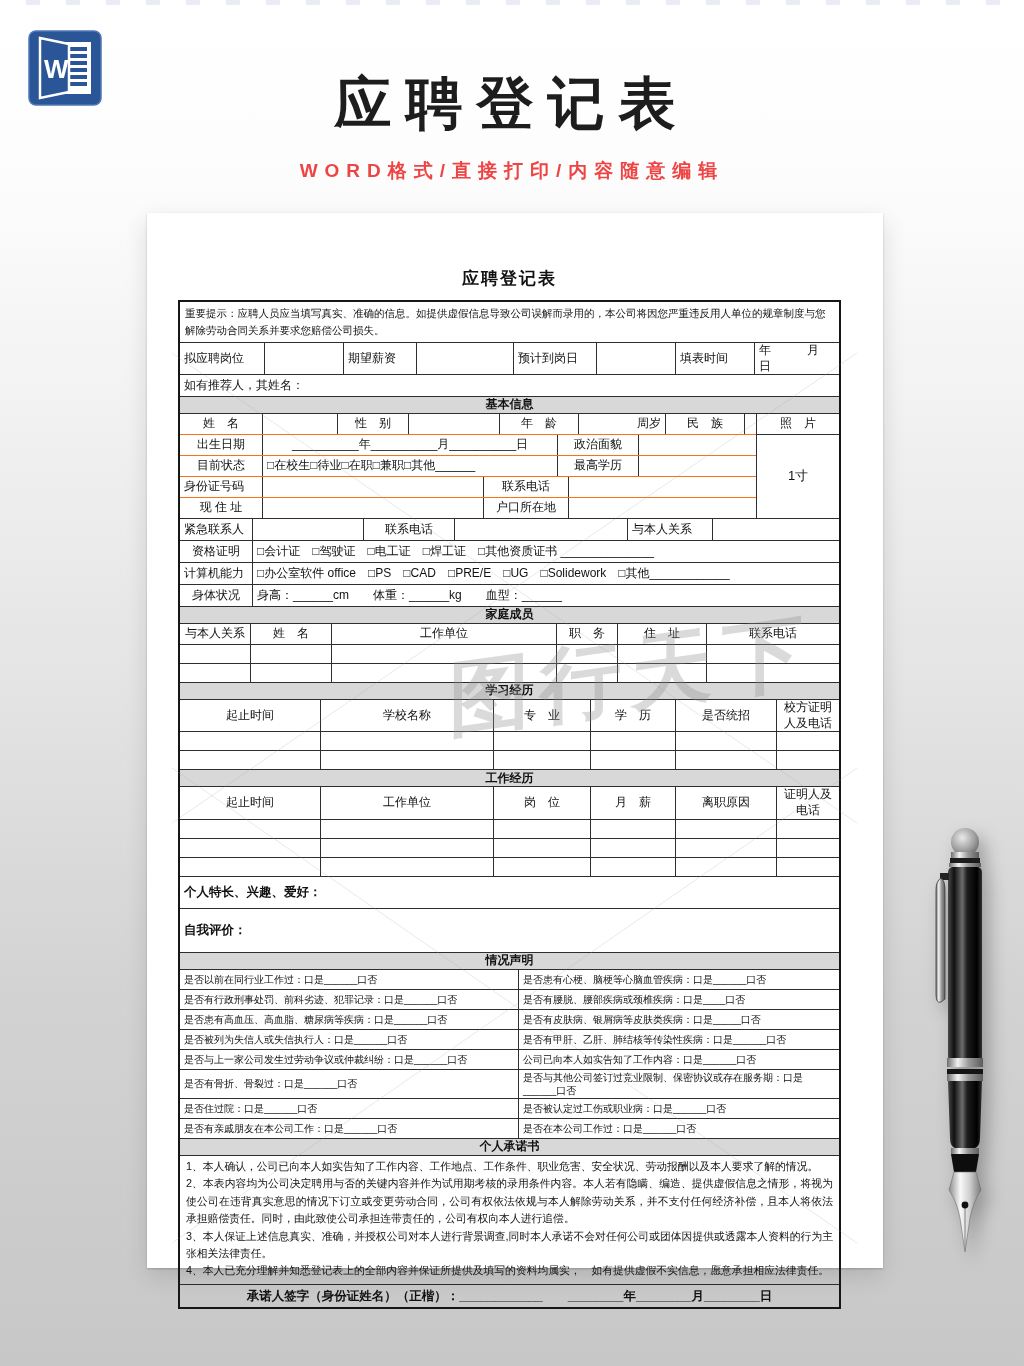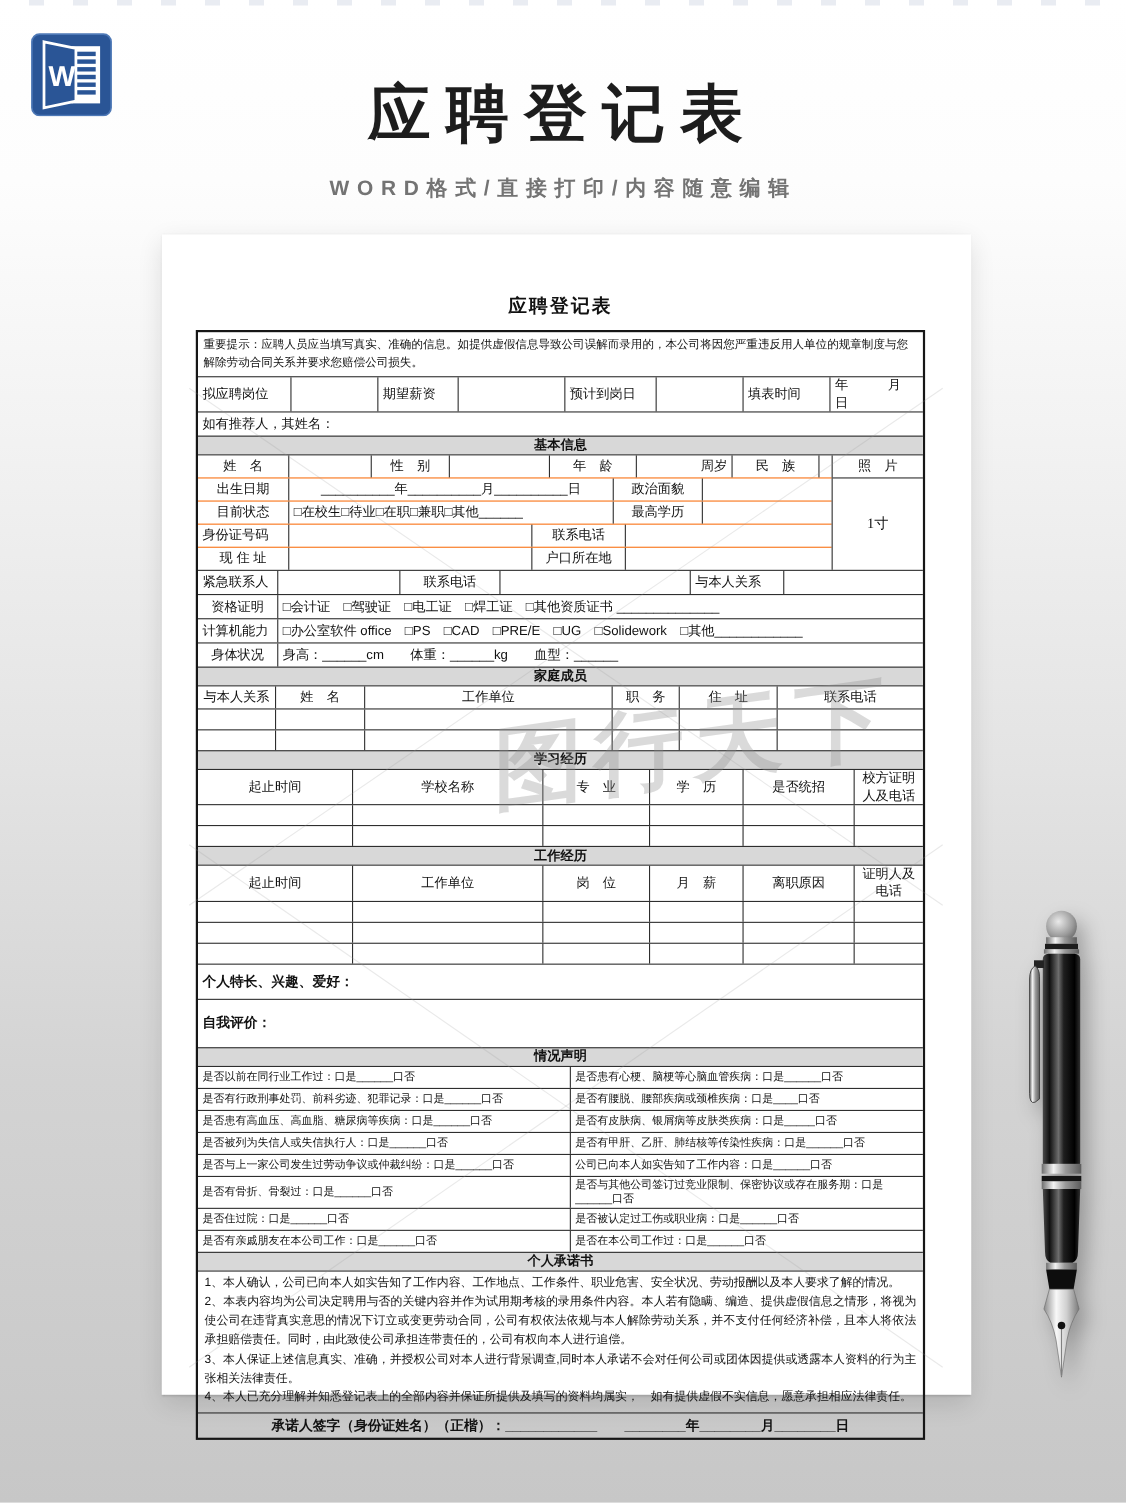--- a/index.html
+++ b/index.html
@@ -7,21 +7,21 @@
     width:1024px;height:1366px;position:relative;overflow:hidden;
     background:linear-gradient(180deg,#ffffff 0%,#fdfdfd 12%,#f3f3f3 28%,#e4e4e4 50%,#d3d3d3 72%,#c7c7c7 100%);
     font-family:"Liberation Sans","DejaVu Sans",sans-serif;color:#111;
   }
   .top-dashes{position:absolute;top:0;left:0;width:100%;height:5px;
     background:repeating-linear-gradient(90deg,transparent 0 26px,#e9ecf2 26px 40px);}
   .word-icon{position:absolute;left:28px;top:30px;width:74px;height:76px;}
   .main-title{position:absolute;top:66px;left:0;width:100%;margin:0;text-align:center;
     font-size:57px;font-weight:bold;letter-spacing:14px;color:#1d1d1d;}
   .subtitle{position:absolute;top:158px;left:0;width:100%;text-align:center;
-    font-size:19px;letter-spacing:7px;color:#737373;font-weight:bold;}
+    font-size:19px;letter-spacing:7px;color:#ef4444;font-weight:bold;}
   .doc-page{position:absolute;left:147px;top:213px;width:736px;height:1055px;background:#ffffff;
     box-shadow:0 1px 2px rgba(0,0,0,.2),0 8px 22px rgba(0,0,0,.12);}
   .doc-inner{position:absolute;left:31px;right:42px;top:54px;}
   .form-title{text-align:center;font-size:17px;font-weight:bold;letter-spacing:2px;margin-bottom:10px;}
   .tbl{border:2px solid #161616;font-size:12px;line-height:1.3;}
   .tr{display:flex;min-height:21px;}
   .tr + .tr,.tr + .basic-wrap,.basic-wrap + .tr{border-top:1px solid #2e2e2e;}
   .td{display:flex;align-items:center;padding:0 4px;min-width:0;}
   .td + .td{border-left:1px solid #2e2e2e;}
   .grow{flex:1;}
@@ -32,21 +32,21 @@
   .notice{display:block;font-size:10.5px;line-height:1.6;padding:3px 5px;min-height:34px;}
   .a1{width:76px}.a2{width:70px}.a3{width:64px}.a4{width:88px}.a5{width:74px}.a6{width:70px}.a7{width:70px}
   .src-l{width:442px}
   .basic-wrap{display:flex;}
   .basic-left{flex:1;}
   .basic-left .tr{min-height:20px;}
   .basic-left .tr + .tr{border-top:1px solid #f97316;}
   .m1{width:74px}.r1b{width:66px}.r1c{width:62px}.r1d{width:82px}.r1e{width:70px}.r1f{width:78px}.r1g{width:70px}
   .r2b{width:286px}.r2c{width:72px}
   .r4b{width:212px}.r4c{width:76px}
-  .photo-col{width:82px;border-left:1px solid #2e2e2e;display:flex;flex-direction:column;font-family:Liberation Serif, serif;}
+  .photo-col{width:82px;border-left:1px solid #2e2e2e;display:flex;flex-direction:column;}
   .ph-label{min-height:20px;border-bottom:1px solid #2e2e2e;display:flex;align-items:center;justify-content:center;}
   .ph-size{flex:1;display:flex;align-items:center;justify-content:center;font-size:13px;}
   .e1{width:64px}.e2{width:102px}.e3{width:82px}.e4{width:164px}.e5{width:76px}
   .f1{width:62px}.f2{width:72px}.f3{width:216px}.f4{width:52px}.f5{width:80px}
   .s1{width:132px}.s2{width:164px}.s3{width:88px}.s4{width:76px}.s5{width:92px}
   .hrow{min-height:20px;}
   .erow{min-height:18px;}
   .free-l{min-height:31px;font-weight:bold;font-size:12.5px;}
   .free-xl{min-height:43px;font-weight:bold;font-size:12.5px;}
   .decl{min-height:19px;font-size:10px;}

